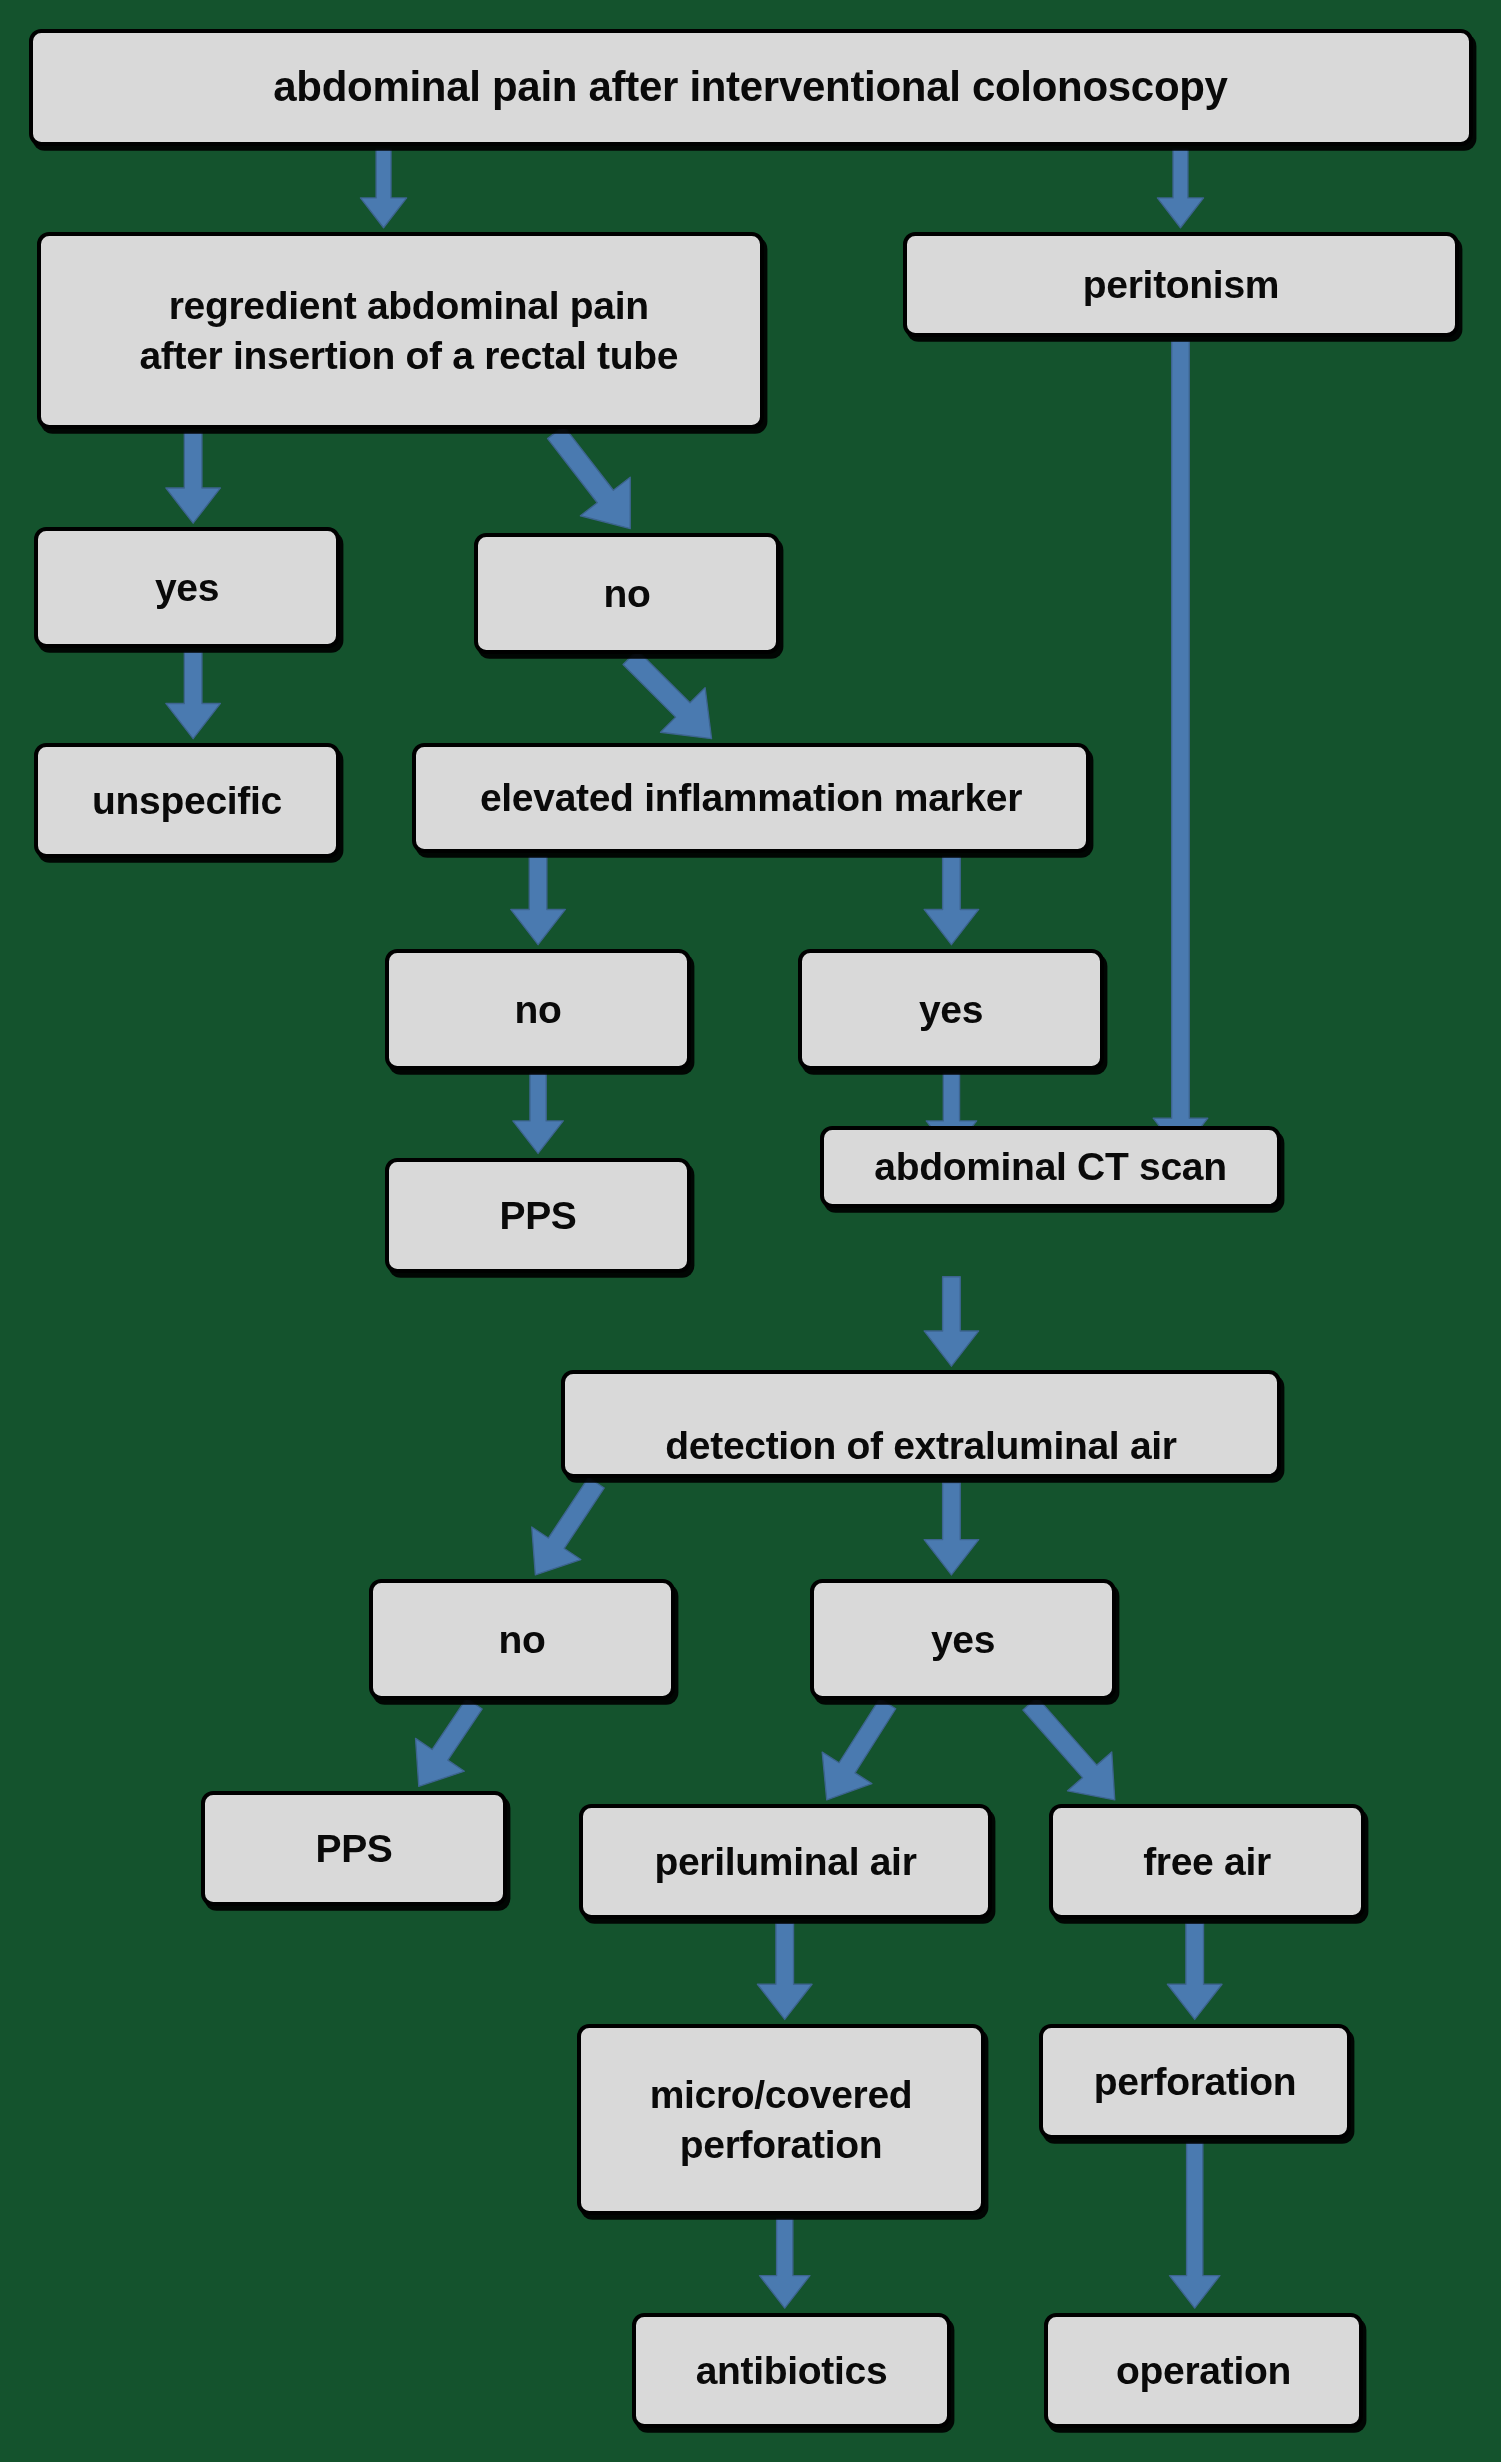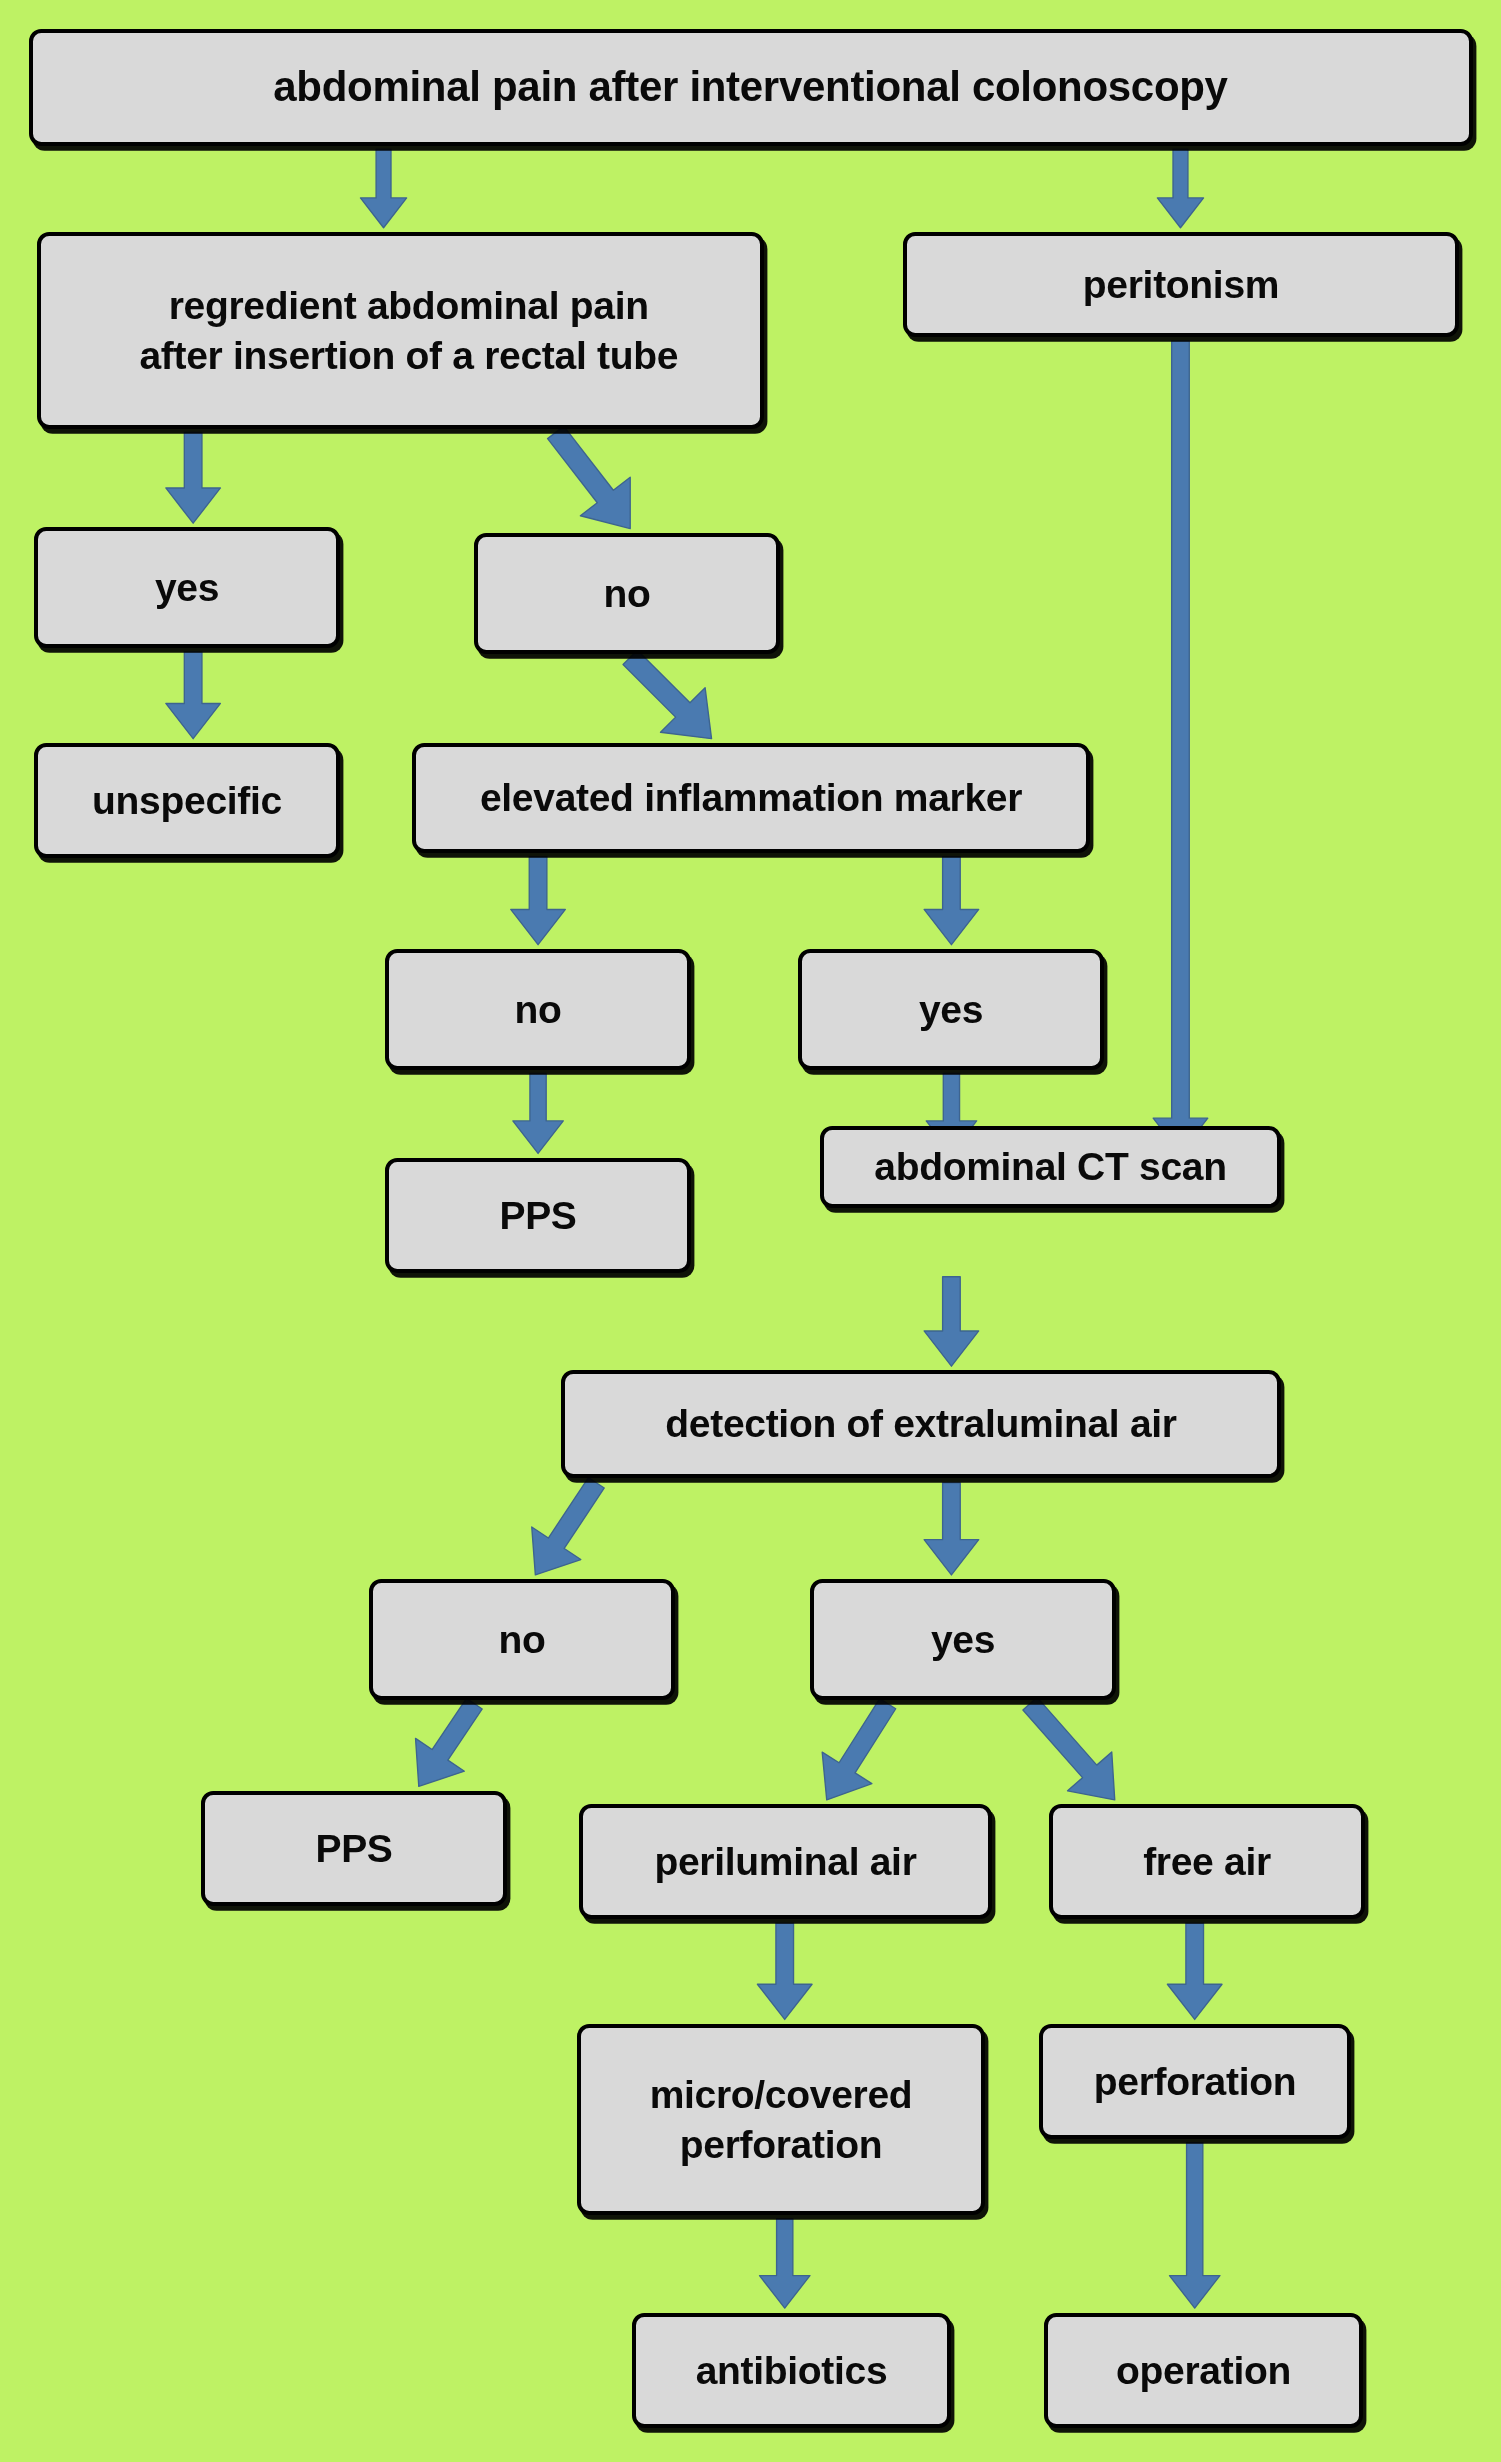--- a/index.html
+++ b/index.html
@@ -7,21 +7,21 @@
     padding: 0;
     background: #ffffff;
   }
   body {
     font-family: "Liberation Sans", sans-serif;
   }
   #chart-root {
     position: relative;
     width: 1501px;
     height: 2462px;
-    background: #bef264;
+    background: #14532d;
     overflow: hidden;
   }
   #edge-layer {
     position: absolute;
     left: 0;
     top: 0;
     width: 1501px;
     height: 2462px;
     pointer-events: none;
   }
@@ -146,21 +146,21 @@
       </div>
       <div class="node" style="left: 798px; top: 949px; width: 306px; height: 121px; font-size: 39px;">
         <span class="nlabel">yes</span>
       </div>
       <div class="node" style="left: 385px; top: 1158px; width: 306px; height: 115px; font-size: 39px;">
         <span class="nlabel">PPS</span>
       </div>
       <div class="node" style="left: 820px; top: 1126px; width: 461px; height: 82px; font-size: 39px; text-align: right;">
         <span class="nlabel">abdominal CT scan</span>
       </div>
-      <div class="node" style="left: 561px; top: 1370px; width: 720px; height: 108px; font-size: 39px;">
+      <div class="node" style="left: 561px; top: 1370px; width: 720px; height: 108px; font-size: 39px; align-items: flex-end;">
         <span class="nlabel">detection of extraluminal air</span>
       </div>
       <div class="node" style="left: 369px; top: 1579px; width: 306px; height: 121px; font-size: 39px;">
         <span class="nlabel">no</span>
       </div>
       <div class="node" style="left: 810px; top: 1579px; width: 306px; height: 121px; font-size: 39px;">
         <span class="nlabel">yes</span>
       </div>
       <div class="node" style="left: 201px; top: 1791px; width: 306px; height: 115px; font-size: 39px;">
         <span class="nlabel">PPS</span>

